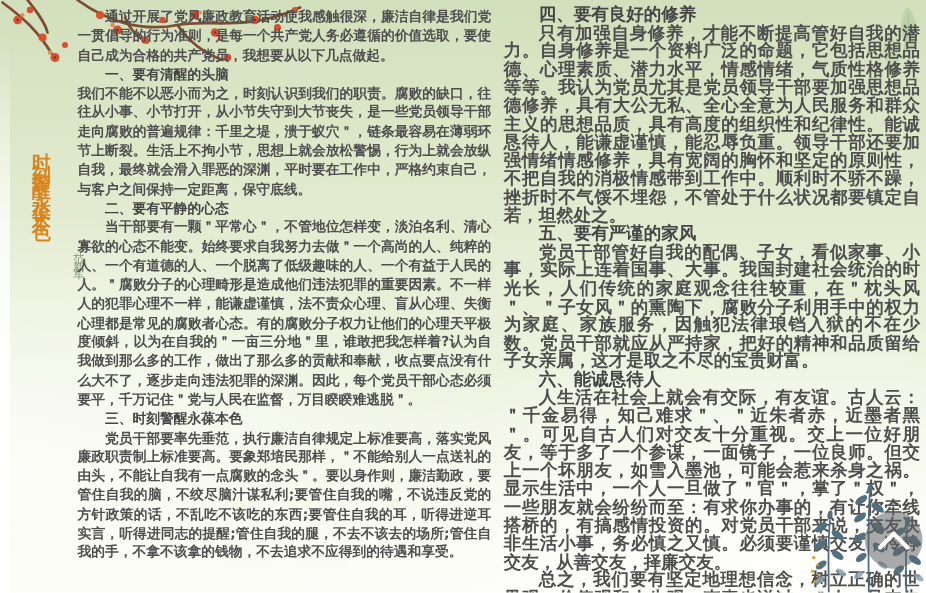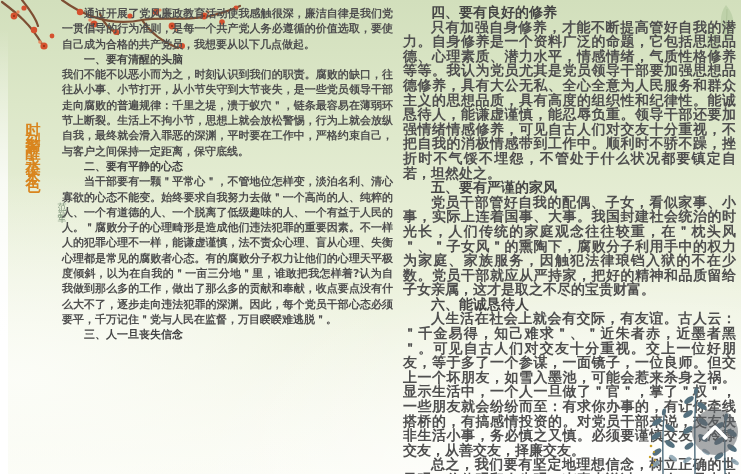--- a/index.html
+++ b/index.html
@@ -108,26 +108,27 @@
 
   <div class="vtitle">时刻警醒永葆本色</div>
   <div class="vauthor">范新军</div>
 
   <div class="col col-left">
     <p class="indent">通过开展了党风廉政教育活动使我感触很深，廉洁自律是我们党一贯倡导的行为准则，是每一个共产党人务必遵循的价值选取，要使自己成为合格的共产党员，我想要从以下几点做起。</p>
     <h3 class="hd">一、要有清醒的头脑</h3>
     <p>我们不能不以恶小而为之，时刻认识到我们的职责。腐败的缺口，往往从小事、小节打开，从小节失守到大节丧失，是一些党员领导干部走向腐败的普遍规律：千里之堤，溃于蚁穴＂，链条最容易在薄弱环节上断裂。生活上不拘小节，思想上就会放松警惕，行为上就会放纵自我，最终就会滑入罪恶的深渊，平时要在工作中，严格约束自己，与客户之间保持一定距离，保守底线。</p>
     <h3 class="hd">二、要有平静的心态</h3>
     <p class="indent">当干部要有一颗＂平常心＂，不管地位怎样变，淡泊名利、清心寡欲的心态不能变。始终要求自我努力去做＂一个高尚的人、纯粹的人、一个有道德的人、一个脱离了低级趣味的人、一个有益于人民的人。＂腐败分子的心理畸形是造成他们违法犯罪的重要因素。不一样人的犯罪心理不一样，能谦虚谨慎，法不责众心理、盲从心理、失衡心理都是常见的腐败者心态。有的腐败分子权力让他们的心理天平极度倾斜，以为在自我的＂一亩三分地＂里，谁敢把我怎样着?认为自我做到那么多的工作，做出了那么多的贡献和奉献，收点要点没有什么大不了，逐步走向违法犯罪的深渊。因此，每个党员干部心态必须要平，千万记住＂党与人民在监督，万目睽睽难逃脱＂。</p>
-    <h3 class="hd">三、人一旦丧失信念</h3>
+    <h3 class="hd">三、时刻警醒永葆本色</h3>
+    <p class="indent">党员干部要率先垂范，执行廉洁自律规定上标准要高，落实党风廉政职责制上标准要高。要象郑培民那样，＂不能给别人一点送礼的由头，不能让自我有一点腐败的念头＂。要以身作则，廉洁勤政，要管住自我的脑，不绞尽脑汁谋私利;要管住自我的嘴，不说违反党的方针政策的话，不乱吃不该吃的东西;要管住自我的耳，听得进逆耳实言，听得进同志的提醒;管住自我的腿，不去不该去的场所;管住自我的手，不拿不该拿的钱物，不去追求不应得到的待遇和享受。</p>
   </div>
 
   <div class="col col-right">
     <h3 class="hd">四、要有良好的修养</h3>
-    <p class="indent">只有加强自身修养，才能不断提高管好自我的潜力。自身修养是一个资料广泛的命题，它包括思想品德、心理素质、潜力水平，情感情绪，气质性格修养等等。我认为党员尤其是党员领导干部要加强思想品德修养，具有大公无私、全心全意为人民服务和群众主义的思想品质，具有高度的组织性和纪律性。能诚恳待人，能谦虚谨慎，能忍辱负重。领导干部还要加强情绪情感修养，可见自古人们对交友十分重视，不把自我的消极情感带到工作中。顺利时不骄不躁，挫折时不气馁不埋怨，不管处于什么状况都要镇定自若，坦然处之。</p>
+    <p class="indent">只有加强自身修养，才能不断提高管好自我的潜力。自身修养是一个资料广泛的命题，它包括思想品德、心理素质、潜力水平，情感情绪，气质性格修养等等。我认为党员尤其是党员领导干部要加强思想品德修养，具有大公无私、全心全意为人民服务和群众主义的思想品质，具有高度的组织性和纪律性。能诚恳待人，能谦虚谨慎，能忍辱负重。领导干部还要加强情绪情感修养，具有宽阔的胸怀和坚定的原则性，不把自我的消极情感带到工作中。顺利时不骄不躁，挫折时不气馁不埋怨，不管处于什么状况都要镇定自若，坦然处之。</p>
     <h3 class="hd">五、要有严谨的家风</h3>
     <p class="indent">党员干部管好自我的配偶、子女，看似家事、小事，实际上连着国事、大事。我国封建社会统治的时光长，人们传统的家庭观念往往较重，在＂枕头风＂、＂子女风＂的熏陶下，腐败分子利用手中的权力为家庭、家族服务，因触犯法律琅铛入狱的不在少数。党员干部就应从严持家，把好的精神和品质留给子女亲属，这才是取之不尽的宝贵财富。</p>
     <h3 class="hd">六、能诚恳待人</h3>
     <p class="indent">人生活在社会上就会有交际，有友谊。古人云：＂千金易得，知己难求＂、＂近朱者赤，近墨者黑＂。可见自古人们对交友十分重视。交上一位好朋友，等于多了一个参谋，一面镜子，一位良师。但交上一个坏朋友，如雪入墨池，可能会惹来杀身之祸。显示生活中，一个人一旦做了＂官＂，掌了＂权＂，一些朋友就会纷纷而至：有求你办事的，有让你牵线搭桥的，有搞感情投资的。对党员干部来说，交友决非生活小事，务必慎之又慎。必须要谨慎交友，冷静交友，从善交友，择廉交友。</p>
     <p class="indent">总之，我们要有坚定地理想信念，树立正确的世界观、价值观和人生观。李真也说过：＂人一旦丧失信念，就像一头疯狂的野兽，不是掉进深谷，自取灭亡，就是被猎人开枪打死。一个人有权之后，最怕的就是失去监督，自觉理解监督就能时时矫正自我的脚步，也就保证了自我党性的纯洁＂。理想信念出了问题，就像大厦失去了支柱，大坝动摇了，我要把体会落实到每一项工作中，严格要求自己，加强学习，不断提高廉洁自律意向、立足岗位、爱岗敬业、努力工作，为企业发展奋力拼搏。</p>
   </div>
 
   <svg class="deco plant" width="98" height="88" viewBox="0 0 98 88">
     <g stroke="#4d6b7b" stroke-width="1.4" fill="none" stroke-linecap="round">
       <path d="M20,88 C20,68 19,50 21,30"></path>

